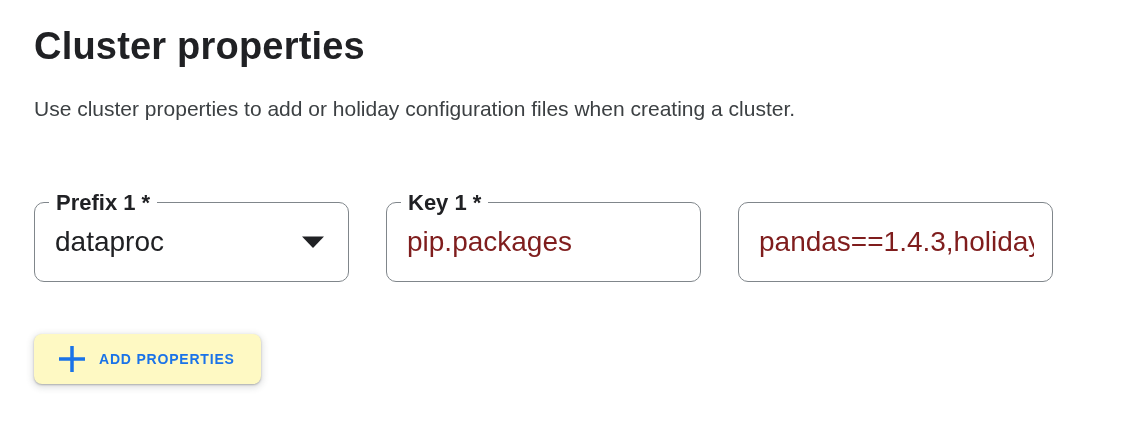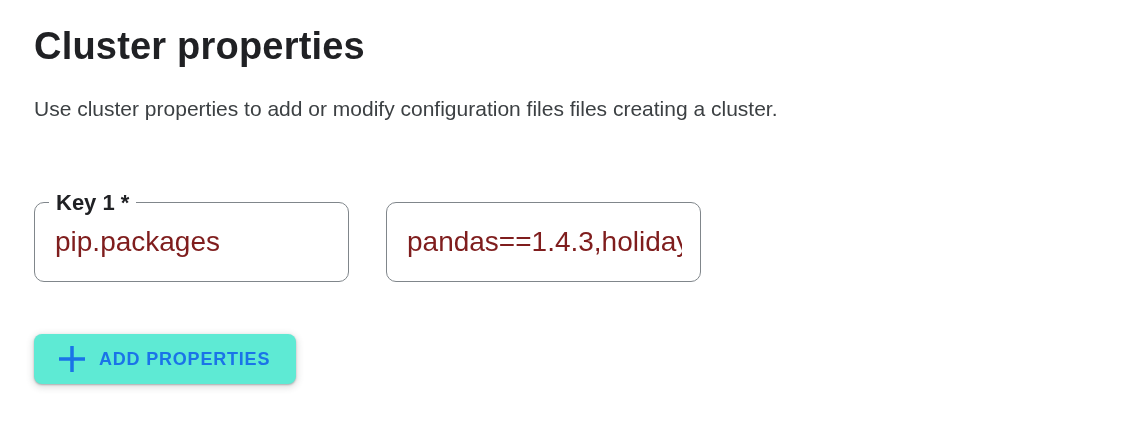--- a/index.html
+++ b/index.html
@@ -83,45 +83,52 @@
   .dropdown-arrow { flex: none; display: block; }
 
   .actions-row { margin-top: 52px; }
 
   .add-btn {
     display: inline-flex;
     align-items: center;
     gap: 13px;
     height: 50px;
     padding: 0 26px 0 24px;
-    background: #5eead4;
+    background: #fef9c3;
     border: none;
     border-radius: 8px;
     box-shadow: 0 1px 2px rgba(60,64,67,0.35), 0 2px 6px 2px rgba(60,64,67,0.15);
     color: #1a73e8;
     font-family: "Liberation Sans", sans-serif;
-    font-size: 18px;
+    font-size: 14px;
     font-weight: 700;
     letter-spacing: 0.8px;
     white-space: nowrap;
     cursor: pointer;
   }
   .plus-icon { flex: none; display: block; }
 </style>
 </head>
 <body>
 
 <div class="page">
 
   <h1 class="page-title">Cluster properties</h1>
 
-  <p class="page-desc">Use cluster properties to add or modify configuration files files creating a cluster.</p>
+  <p class="page-desc">Use cluster properties to add or holiday configuration files when creating a cluster.</p>
 
   <div class="fields-row">
 
+    <div class="field select-field">
+      <span class="field-label">Prefix 1 *</span>
+      <span class="field-value">dataproc</span>
+      <svg class="dropdown-arrow" width="22" height="12" viewBox="0 0 22 12" aria-hidden="true">
+        <polygon points="0,0.5 22,0.5 11,12" fill="#202124"></polygon>
+      </svg>
+    </div>
 
     <div class="field">
       <span class="field-label">Key 1 *</span>
       <input class="field-input" type="text" value="pip.packages" style="">
     </div>
 
     <div class="field">
       <input class="field-input" type="text" value="pandas==1.4.3,holiday" style="">
     </div>
 

